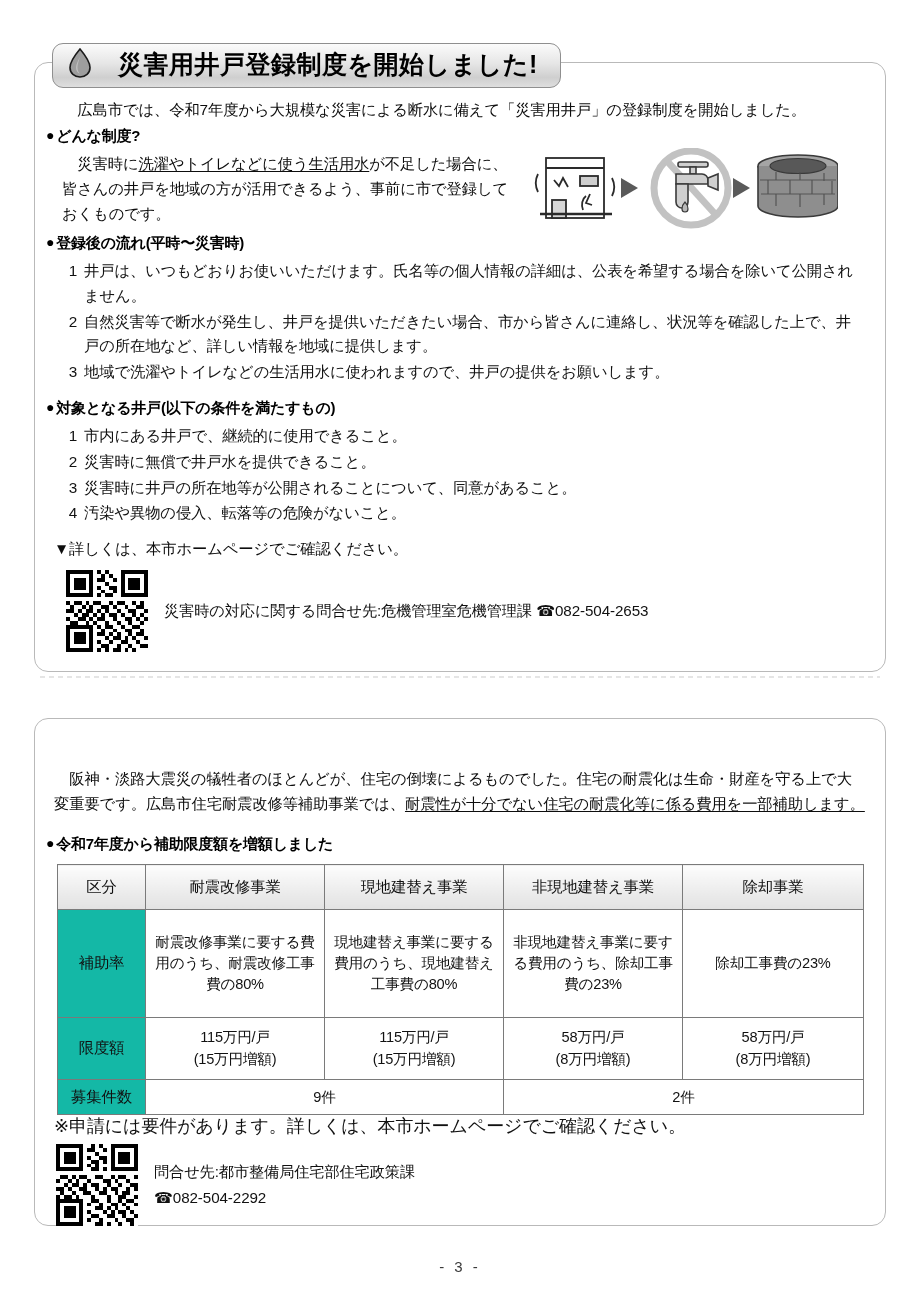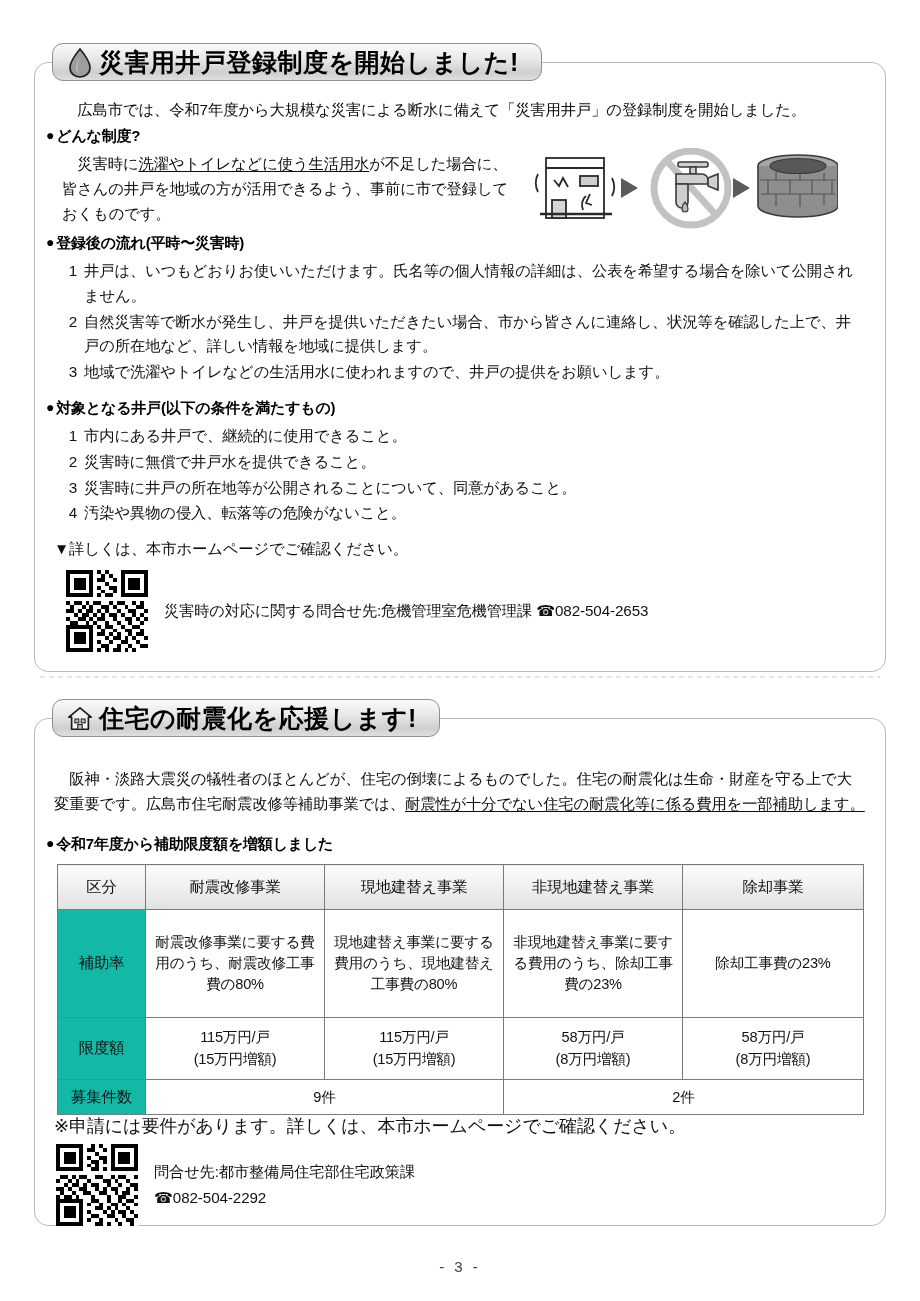--- a/index.html
+++ b/index.html
@@ -31,23 +31,23 @@
     background: #ffffff;
     box-sizing: border-box;
   }
   #panel-wells { left: 34px; top: 62px; width: 852px; height: 610px; }
   #panel-seismic { left: 34px; top: 718px; width: 852px; height: 508px; }
 
   
   .badge {
     position: absolute;
     display: flex;
-    align-items: center;
-    gap: 6px;
-    padding: 4px 22px 2px 14px;
+    align-items: flex-end;
+    gap: 25px;
+    padding: 4px 22px 9px 14px;
     border: 1.6px solid #8f8f8f;
     border-radius: 11px;
     background: linear-gradient(180deg, #fbfbfb 0%, #e6e6e6 45%, #cfcfcf 78%, #dedede 100%);
     box-sizing: border-box;
     z-index: 5;
   }
   #badge-wells { left: 52px; top: 43px; }
   #badge-seismic { left: 52px; top: 699px; }
   .badge-title {
     font-size: 25px;
@@ -417,29 +417,20 @@
         <span>災害時の対応に関する問合せ先:危機管理室危機管理課</span>
         <span class="tel-glyph">☎</span><span>082-504-2653</span>
       </div>
     </div>
   </div>
 
   <div class="faint-divider"></div>
 
   <div class="panel" id="panel-seismic"></div>
 
-  <div class="badge" id="badge-seismic">
-    <svg class="badge-icon" viewBox="0 0 28 28">
-      <path d="M14 2 L26 12 L23 12 L23 25 L5 25 L5 12 L2 12 Z" fill="#f2f2f2" stroke="#1a1a1a" stroke-width="1.8" stroke-linejoin="round"></path>
-      <rect x="8.5" y="14" width="4.2" height="4.2" fill="#bdbdbd" stroke="#1a1a1a" stroke-width="1.1"></rect>
-      <rect x="15.3" y="14" width="4.2" height="4.2" fill="#bdbdbd" stroke="#1a1a1a" stroke-width="1.1"></rect>
-      <rect x="11.6" y="20" width="4.8" height="5" fill="#bdbdbd" stroke="#1a1a1a" stroke-width="1.1"></rect>
-    </svg>
-    <span class="badge-title">住宅の耐震化を応援します!</span>
-  </div>
 
   <div class="abs body-text indent" style="left:54px; top:752px; width:812px;margin-top:15px;">
     <span>阪神・淡路大震災の犠牲者のほとんどが、住宅の倒壊によるものでした。住宅の耐震化は生命・財産を守る上で大変重要です。広島市住宅耐震改修等補助事業では、</span><span class="u">耐震性が十分でない住宅の耐震化等に係る費用を一部補助します。</span>
   </div>
 
   <div class="abs bullet-head" style="left:46px; top:834px;">令和7年度から補助限度額を増額しました</div>
 
   <div class="abs" style="left:57px; top:864px; width:806px;">
     <table class="subsidy">
       <colgroup>

